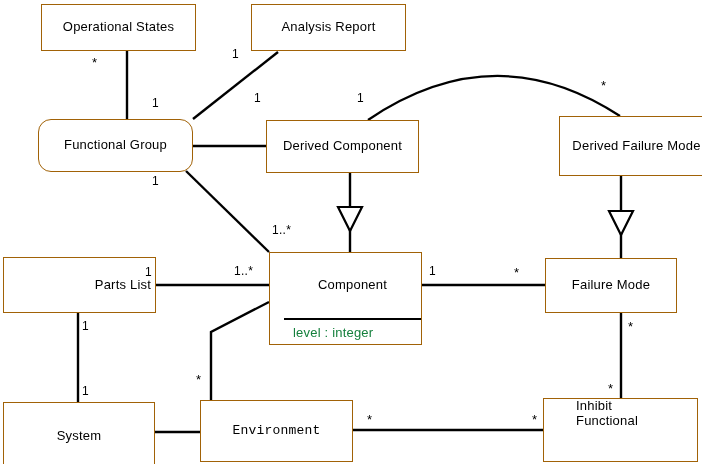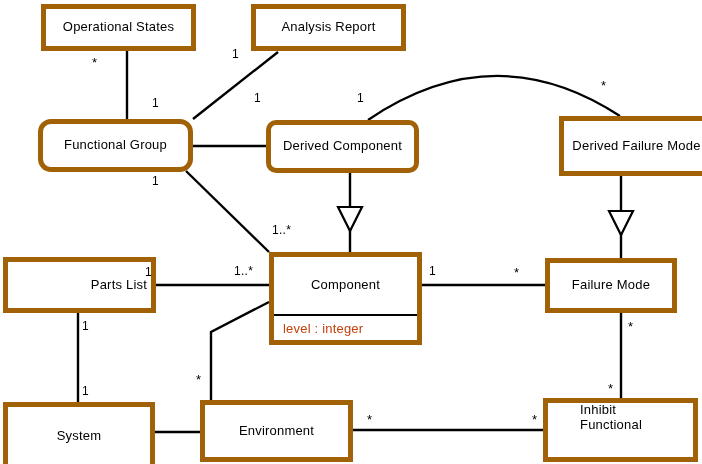--- a/index.html
+++ b/index.html
@@ -21,21 +21,21 @@
   #diagram-svg {
     position: absolute;
     top: 0;
     left: 0;
     width: 702px;
     height: 464px;
   }
   .uml-class {
     position: absolute;
     box-sizing: border-box;
-    border: 5px solid #a16207;
+    border: 1px solid #a16207;
     background: #ffffff;
     display: flex;
     flex-direction: column;
   }
   .uml-name-compartment {
     flex: 1 1 auto;
     display: flex;
     align-items: center;
     justify-content: center;
     text-align: center;
@@ -49,21 +49,21 @@
     justify-content: flex-start;
     text-align: left;
     padding-left: 32px;
   }
   .uml-attr-compartment {
     border-top: 2px solid #000000;
     box-sizing: border-box;
     display: flex;
     align-items: center;
     font-size: 13px;
-    color: #c2410c;
+    color: #15803d;
     padding-left: 9px;
     height: 26px;
     flex: 0 0 26px;
     letter-spacing: 0.2px;
   }
   .mult-label {
     position: absolute;
     font-size: 12px;
     color: #000000;
     white-space: nowrap;
@@ -108,46 +108,46 @@
   </div>
 
   <div class="uml-class" style="left:251px; top:4px; width:155px; height:47px;">
     <div class="uml-name-compartment">Analysis Report</div>
   </div>
 
   <div class="uml-class" style="left:38px; top:119px; width:155px; height:53px;border-radius:13px;">
     <div class="uml-name-compartment">Functional Group</div>
   </div>
 
-  <div class="uml-class" style="left:266px; top:120px; width:153px; height:53px;border-radius:10px;">
+  <div class="uml-class" style="left:266px; top:120px; width:153px; height:53px;">
     <div class="uml-name-compartment">Derived Component</div>
   </div>
 
   <div class="uml-class" style="left:543px; top:116px; width:155px; height:60px;margin-left:16px;">
     <div class="uml-name-compartment">Derived Failure Mode</div>
   </div>
 
   <div class="uml-class" style="left:3px; top:257px; width:153px; height:56px;align-items:flex-end;">
     <div class="uml-name-compartment">Parts List</div>
   </div>
 
-  <div class="uml-class" style="left:269px; top:252px; width:153px; height:93px;">
+  <div class="uml-class" style="left:269px; top:252px; width:153px; height:93px;padding-left:14px;">
     <div class="uml-name-compartment">Component</div>
     <div class="uml-attr-compartment">level : integer</div>
   </div>
 
   <div class="uml-class" style="left:545px; top:258px; width:132px; height:55px;">
     <div class="uml-name-compartment">Failure Mode</div>
   </div>
 
   <div class="uml-class" style="left:3px; top:402px; width:152px; height:68px;">
     <div class="uml-name-compartment">System</div>
   </div>
 
-  <div class="uml-class" style="left:200px; top:400px; width:153px; height:62px;">
+  <div class="uml-class" style="left:200px; top:400px; width:153px; height:62px;font-family:Liberation Mono, monospace;">
     <div class="uml-name-compartment">Environment</div>
   </div>
 
   <div class="uml-class" style="left:543px; top:398px; width:155px; height:64px;">
     <div class="uml-name-compartment left-align" style="flex-direction:column; align-items:flex-start;">
       <span>Inhibit</span>
       <span>Functional</span>
     </div>
   </div>
 

